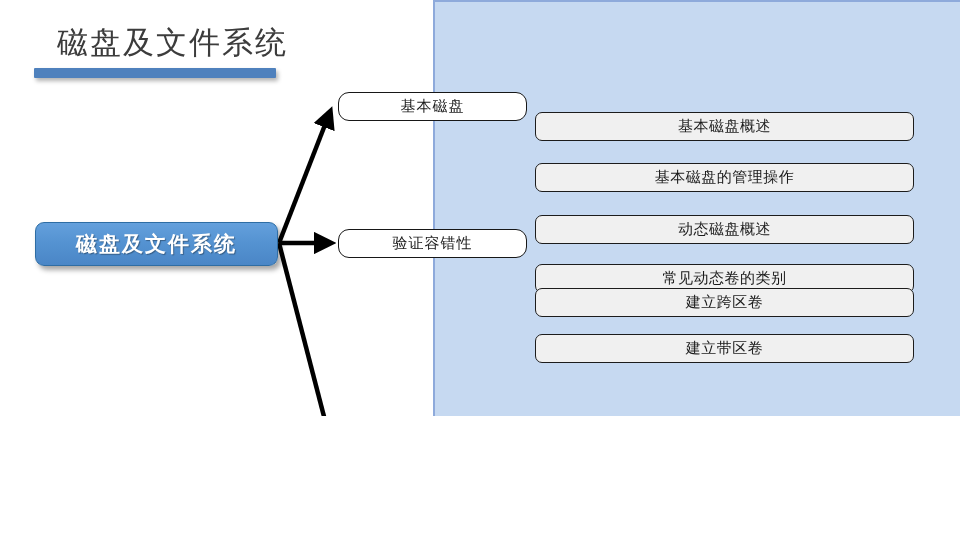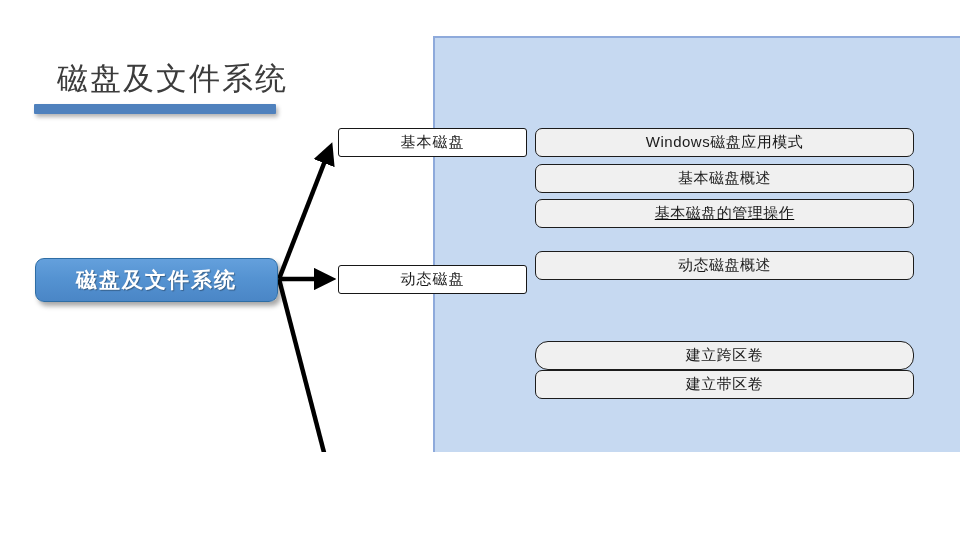--- a/index.html
+++ b/index.html
@@ -7,21 +7,20 @@
     padding: 0;
     background: #ffffff;
   }
   #slide {
     position: relative;
     width: 960px;
     height: 416px;
     background: #ffffff;
     overflow: hidden;
     font-family: "Liberation Sans", "DejaVu Sans", sans-serif;
-    margin-top: 36px;
   }
 
   
   #blue-panel {
     position: absolute;
     left: 433px;
     top: 0px;
     width: 527px;
     height: 540px;
     background: #c6d9f1;
@@ -88,21 +87,21 @@
   }
 
   
   .branch-head {
     position: absolute;
     left: 338px;
     width: 189px;
     height: 29px;
     background: #ffffff;
     border: 1.6px solid #171717;
-    border-radius: 3px;
+    border-radius: 11px;
     box-sizing: border-box;
     display: flex;
     align-items: center;
     justify-content: center;
     z-index: 3;
     font-family: Liberation Serif, serif;
   }
   .branch-head span {
     font-size: 15px;
     color: #1a1a1a;
@@ -153,37 +152,37 @@
     <line x1="279" y1="243" x2="334" y2="455" stroke="#000000" stroke-width="4.5" marker-end="url(#arrowhead)"></line>
   </svg>
 
   <div id="root-node">
     <span class="root-label">磁盘及文件系统</span>
   </div>
 
   <div class="branch-head" style="top:92px;">
     <span>基本磁盘</span>
   </div>
-  <div class="leaf-box" style="top:92px;">
-    <span>Windows磁盘应用模式</span>
-  </div>
-  <div class="leaf-box" style="top:128px;">
+  <div class="leaf-box" style="top:112px;">
     <span>基本磁盘概述</span>
   </div>
-  <div class="leaf-box" style="top:163px;text-decoration:underline;">
+  <div class="leaf-box" style="top:163px;">
     <span>基本磁盘的管理操作</span>
   </div>
 
   <div class="branch-head" style="top:229px;">
-    <span>动态磁盘</span>
+    <span>验证容错性</span>
   </div>
   <div class="leaf-box" style="top:215px;">
     <span>动态磁盘概述</span>
   </div>
-  <div class="leaf-box" style="top:305px;border-radius:13px;">
+  <div class="leaf-box" style="top:264px;">
+    <span>常见动态卷的类别</span>
+  </div>
+  <div class="leaf-box" style="top:288px;">
     <span>建立跨区卷</span>
   </div>
   <div class="leaf-box" style="top:334px;">
     <span>建立带区卷</span>
   </div>
 
   <div class="branch-head" style="top:436px;">
     <span>综合案例</span>
   </div>
 

